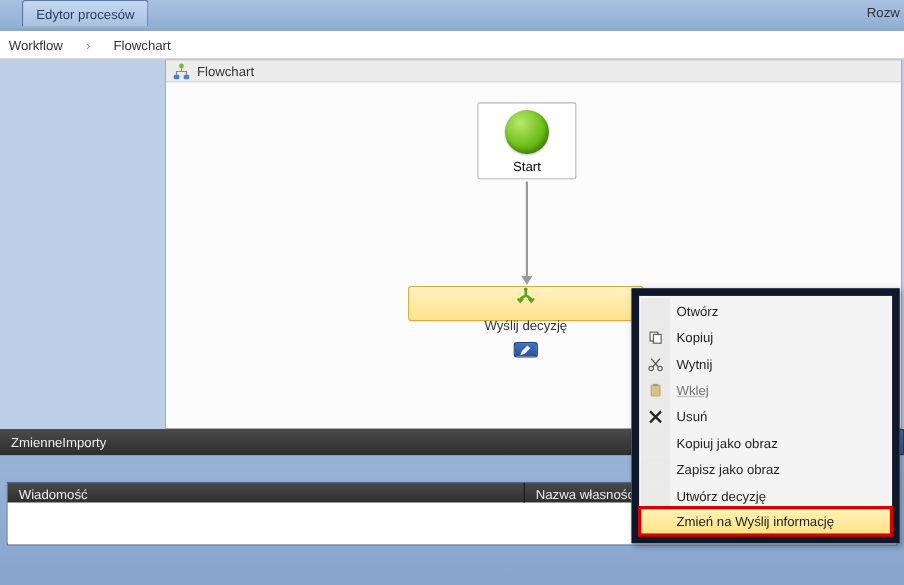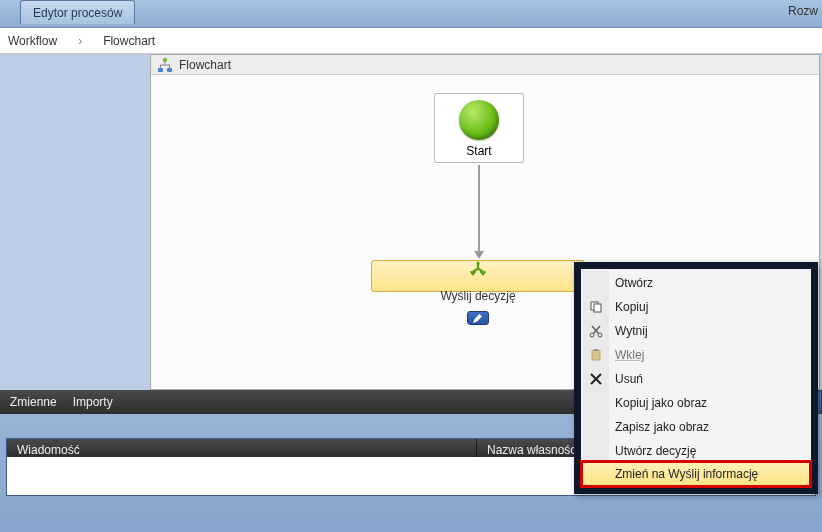--- a/index.html
+++ b/index.html
@@ -36,21 +36,21 @@
   
   .activity-node { position: absolute; left: 220px; top: 185px; width: 214px; height: 32px;
     background: linear-gradient(#fff2c2,#ffe38a); border: 1px solid #d7a93e; border-radius: 3px;
     display: flex; align-items: center; padding: 0 6px; gap: 8px; flex-direction: column; }
   .activity-node .act-icon { width: 20px; height: 20px; flex: none; }
   .activity-node .act-label { flex: 1; color: #333; }
   .activity-node .edit-btn { width: 22px; height: 22px; background: linear-gradient(#3f71c7,#29539a); border: 1px solid #1e3d73; border-radius: 3px; display:flex; align-items:center; justify-content:center; cursor:pointer; }
   .activity-node .edit-btn svg { fill:#fff; }
 
   
-  .varbar { position:absolute; top:390px; left:0; right:0; height:24px; background: linear-gradient(#4a4a4a,#2e2e2e); display:flex; align-items:center; padding:0 10px; gap:16px; color:#eee; }
+  .varbar { position:absolute; top:390px; left:0; right:0; height:24px; background: linear-gradient(#4a4a4a,#2e2e2e); display:flex; align-items:center; padding:0 10px; color:#eee; }
   .varbar span { cursor:pointer; }
   .errors-panel { position:absolute; top:414px; left:0; right:0; height:118px; background: linear-gradient(#99b3d6,#86a4cc); padding:24px 6px 6px; }
   .table-wrap { background:#fff; border:1px solid #3b5d88; height:58px; }
   .table-head { height:18px; background: linear-gradient(#4a4a4a,#2e2e2e); display:flex; color:#eee; }
   .th { padding:4px 10px; }
   .th:first-child { flex: 0 0 470px; border-right:1px solid #1a1a1a; }
   .th:last-child { flex: 1; }
   .table-body { height:36px; background:#fff; }
 
   

